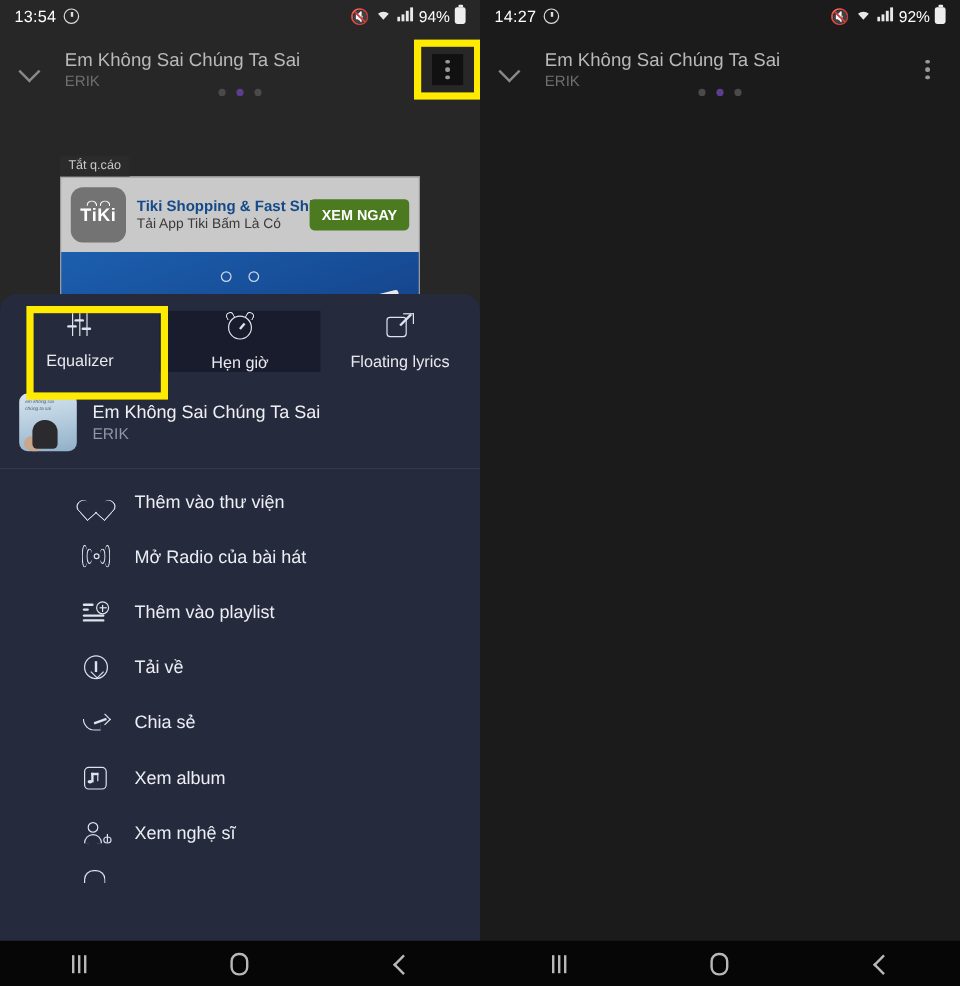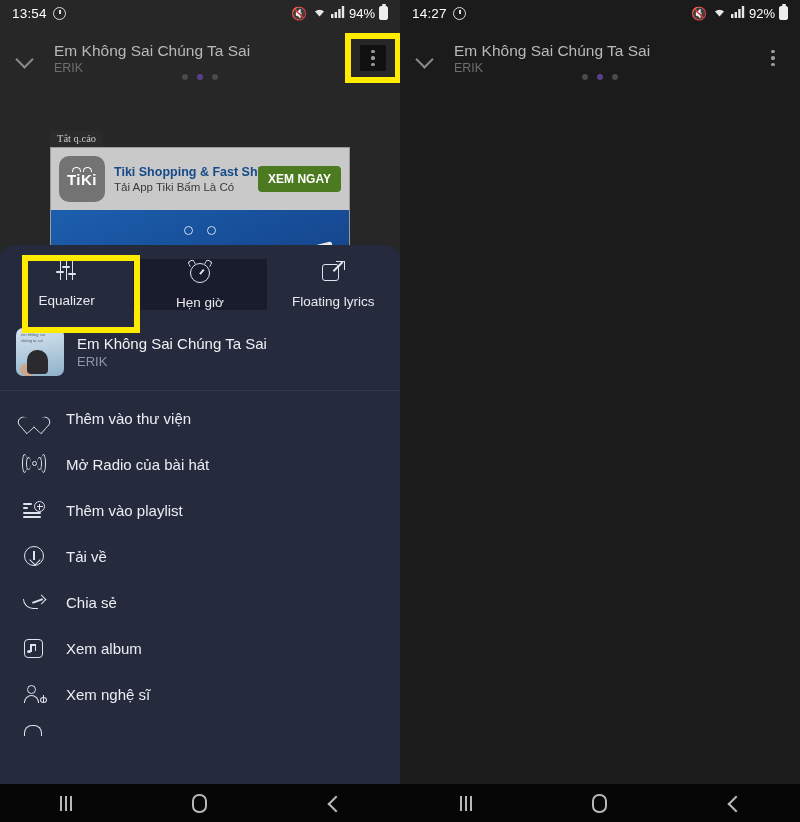--- a/index.html
+++ b/index.html
@@ -48,21 +48,21 @@
   .dots i { width:6px; height:6px; border-radius:50%; background:#4a4a4a; display:block; }
   .dots i.on { background:#5b3f8f; }
 
   
   .hl-box { position:absolute; border:6px solid #ffeb00; z-index:45; pointer-events:none; }
 
   
   .ad-wrap { position:absolute; left:50px; top:128px; width:300px; }
   .ad-tag {
     display:inline-block; background:#2b2b2b; color:#c9c9c9; font-size:10.5px;
-    padding:2px 7px 3px; border-radius:3px 3px 0 0;font-family:Liberation Serif, serif;
+    padding:2px 7px 3px; border-radius:3px 3px 0 0;
   }
   .ad-body { background:#c9c9c9; border:1px solid #9a9a9a; }
   .ad-row { display:flex; align-items:center; gap:9px; padding:8px 8px; }
   .tiki-logo {
     width:46px; height:46px; flex:0 0 46px; background:#737373; border-radius:10px;
     display:flex; align-items:center; justify-content:center; position:relative;
   }
   .tiki-logo span { color:#fff; font-size:15px; font-weight:bold; letter-spacing:.5px; }
   .tiki-logo:before, .tiki-logo:after {
     content:""; position:absolute; top:11px; width:7px; height:4px;
@@ -123,21 +123,21 @@
     width:48px; height:48px; flex:0 0 48px; border-radius:7px; overflow:hidden; position:relative;
     background:linear-gradient(170deg,#d6e4ee 0%,#b9cfe0 45%,#8fb0c8 100%);
   }
   .cover .head { position:absolute; left:11px; bottom:2px; width:21px; height:24px; border-radius:10px 10px 4px 4px; background:#2b2a2e; }
   .cover .arm { position:absolute; left:4px; bottom:0; width:15px; height:12px; border-radius:6px; background:#c9a68c; transform:rotate(18deg); }
   .cover .txt { position:absolute; left:5px; top:4px; right:4px; color:#4a5a6a; font-size:4px; line-height:1.5; font-style:italic; }
   .song-meta { min-width:0; }
   .song-t { color:#f0f0f4; font-size:15px; white-space:nowrap; overflow:hidden; text-overflow:ellipsis; }
   .song-a { color:#9096a8; font-size:13px; margin-top:2px; }
 
-  .menu-list { padding-top:4px; }
+  .menu-list { padding-top:4px;padding-left:46px; }
   .menu-item { display:flex; align-items:center; gap:20px; padding:11px 22px; }
   .mi-ico { width:24px; height:24px; flex:0 0 24px; position:relative; }
   .mi-label { color:#eceef4; font-size:15px; }
 
   
   .ic-heart { position:absolute; left:2px; top:4px; width:20px; height:17px; }
   .ic-heart:before, .ic-heart:after {
     content:""; position:absolute; top:0; width:10px; height:15px;
     border:1.7px solid #dfe3ee; border-radius:6px 6px 0 0;
   }

